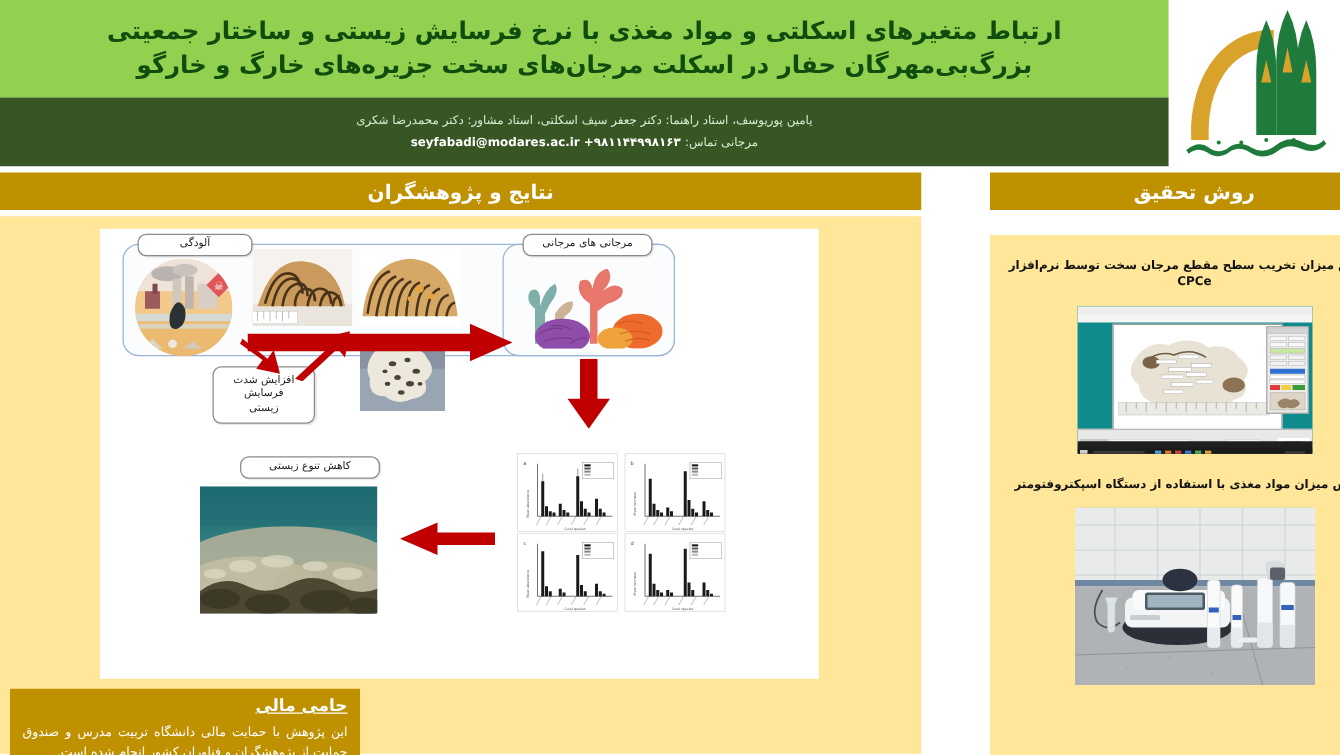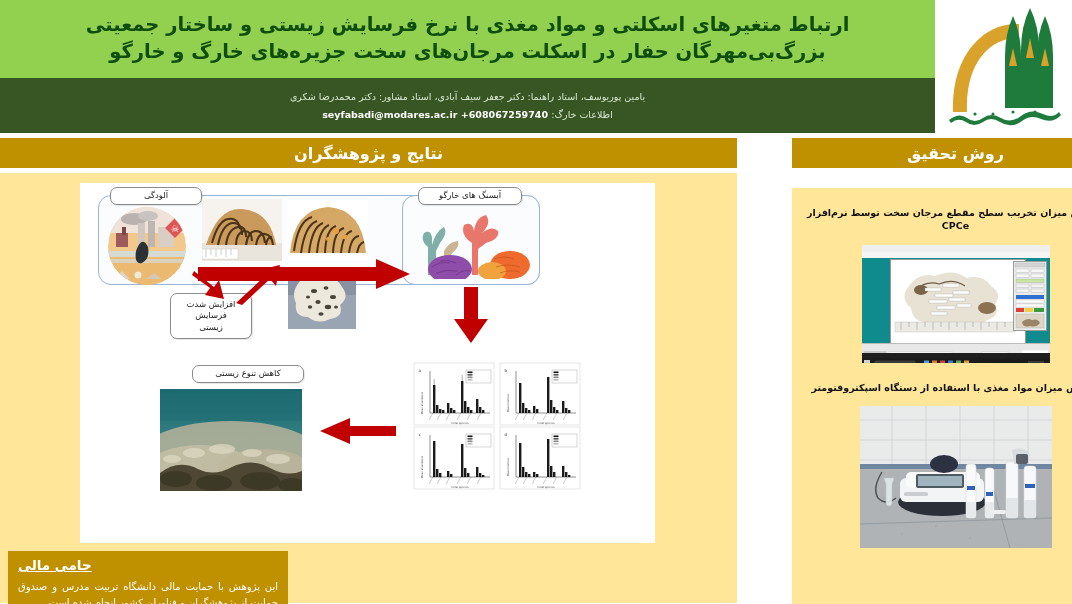--- a/index.html
+++ b/index.html
@@ -74,21 +74,21 @@
   }
   .photo { position: absolute; overflow: hidden; }
   .arrow { position: absolute; }
 
   
   .sponsor {
     position: absolute; left: 8px; top: 378px; width: 280px; height: 88px;
     background: #BF9000; color: #ffffff; box-sizing: border-box; padding: 6px 10px;
   }
   .sponsor-title {
-    text-align: left; font-weight: bold; font-size: 13.5px;
+    text-align: right; font-weight: bold; font-size: 13.5px;
     text-decoration: underline; margin-bottom: 6px; direction: rtl;
   }
   .sponsor-text {
     font-size: 10px; line-height: 1.55; text-align: justify; direction: rtl;
   }
 
   
   .rcap {
     font-size: 9.5px; color: #111; direction: rtl; text-align: center;
     font-weight: bold; padding: 0 8px; line-height: 1.4;
@@ -110,25 +110,25 @@
 </head>
 <body>
 
 <div class="poster">
 
   <div class="header-zone">
     <div class="title-band">
       <div class="title-text">ارتباط متغیرهای اسکلتی و مواد مغذی با نرخ فرسایش زیستی و ساختار جمعیتی بزرگ‌بی‌مهرگان حفار در اسکلت مرجان‌های سخت جزیره‌های خارگ و خارگو</div>
     </div>
     <div class="authors-band">
-      <div class="authors-line">یامین پوریوسف، استاد راهنما: دکتر جعفر سیف آبادی، استاد مشاور: دکتر محمدرضا شکری</div>
+      <div class="authors-line">یامین پوریوسف، استاد راهنما: دکتر جعفر سیف اسکلتی، استاد مشاور: دکتر محمدرضا شکری</div>
       <div class="contact-line">
-        <span class="lbl">اطلاعات خارگ:</span>
+        <span class="lbl">مرجانی تماس:</span>
         <span>seyfabadi@modares.ac.ir</span>
-        <span>+608067259740</span>
+        <span>+۹۸۱۱۴۴۹۹۸۱۶۳</span>
       </div>
     </div>
   </div>
 
   <div class="logo-zone">
     <svg class="logo-svg" width="125" height="125" viewBox="0 0 125 125">
       <path d="M12 108 C 10 50, 44 18, 78 20 L 78 34 C 50 33, 24 58, 26 108 Z" fill="#D9A22B"></path>
       <path d="M64 104 L64 52 Q64 30 72 12 Q80 30 80 52 L80 104 Z" fill="#1E7B3C"></path>
       <path d="M80 104 L80 46 Q80 22 89 4 Q98 22 98 46 L98 104 Z" fill="#1E7B3C"></path>
       <path d="M96 104 L96 52 Q96 30 104 12 Q112 30 112 52 L112 104 Z" fill="#1E7B3C"></path>
@@ -233,21 +233,21 @@
               <ellipse cx="40" cy="38" rx="3.2" ry="2.2"></ellipse>
               <ellipse cx="22" cy="38" rx="2.2" ry="1.7"></ellipse>
               <ellipse cx="33" cy="45" rx="2.6" ry="1.8"></ellipse>
               <ellipse cx="48" cy="38" rx="2" ry="1.5"></ellipse>
               <ellipse cx="20" cy="28" rx="2" ry="1.5"></ellipse>
             </g>
           </svg>
         </div>
 
         <div class="flow-box" style="left:322px; top:12px; width:136px; height:88px; background:#fbfcfe;"></div>
-        <div class="chip" style="left:338px; top:4px; width:104px; height:18px;">آبسنگ های خارگو</div>
+        <div class="chip" style="left:338px; top:4px; width:104px; height:18px;">مرجانی های مرجانی</div>
 
         <div class="photo" style="left:330px; top:24px; width:122px; height:72px;">
           <svg width="122" height="72" viewBox="0 0 122 72">
             <path d="M18 68 L18 40 q-8 -6 -4 -14 q6 -4 8 4 l0 8 q4 -14 12 -18 q4 6 -4 16 l-4 8 0 24 Z" fill="#7FAFA8"></path>
             <path d="M34 68 L34 44 q6 -10 14 -10 q2 6 -6 12 l-4 8 0 14 Z" fill="#CBB393"></path>
             <path d="M62 68 L62 36 q-12 -8 -8 -18 q8 -4 10 6 q2 -14 12 -16 q6 8 -4 18 q10 -8 16 -2 q2 8 -12 12 l-8 6 0 26 Z" fill="#E8766B"></path>
             <ellipse cx="40" cy="62" rx="22" ry="14" fill="#8E4DA8"></ellipse>
             <g stroke="#6E3486" stroke-width="1" fill="none" opacity=".75">
               <path d="M22 60 q8 -6 18 -4 M26 66 q10 -4 22 -2 M30 54 q8 -2 16 2 M46 68 q8 -6 14 -4"></path>
             </g>

